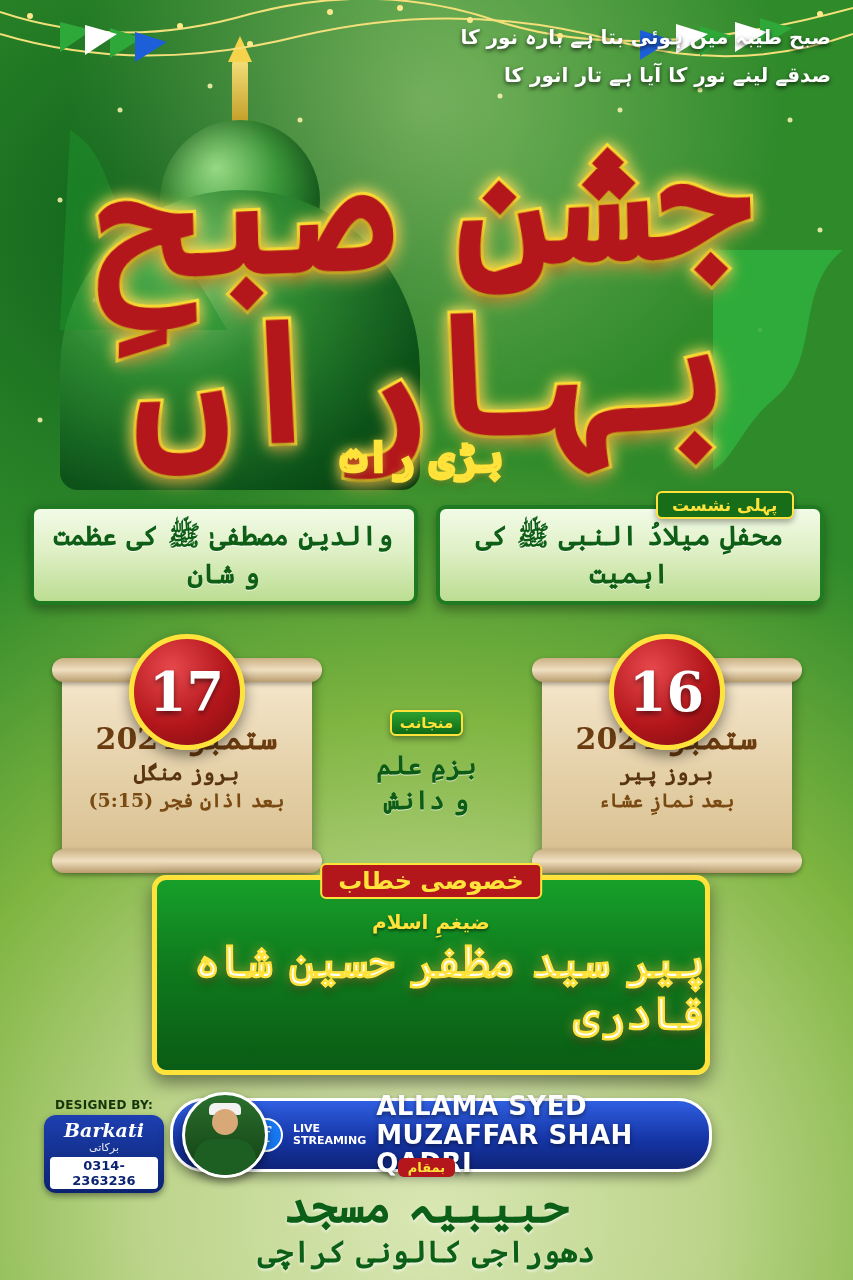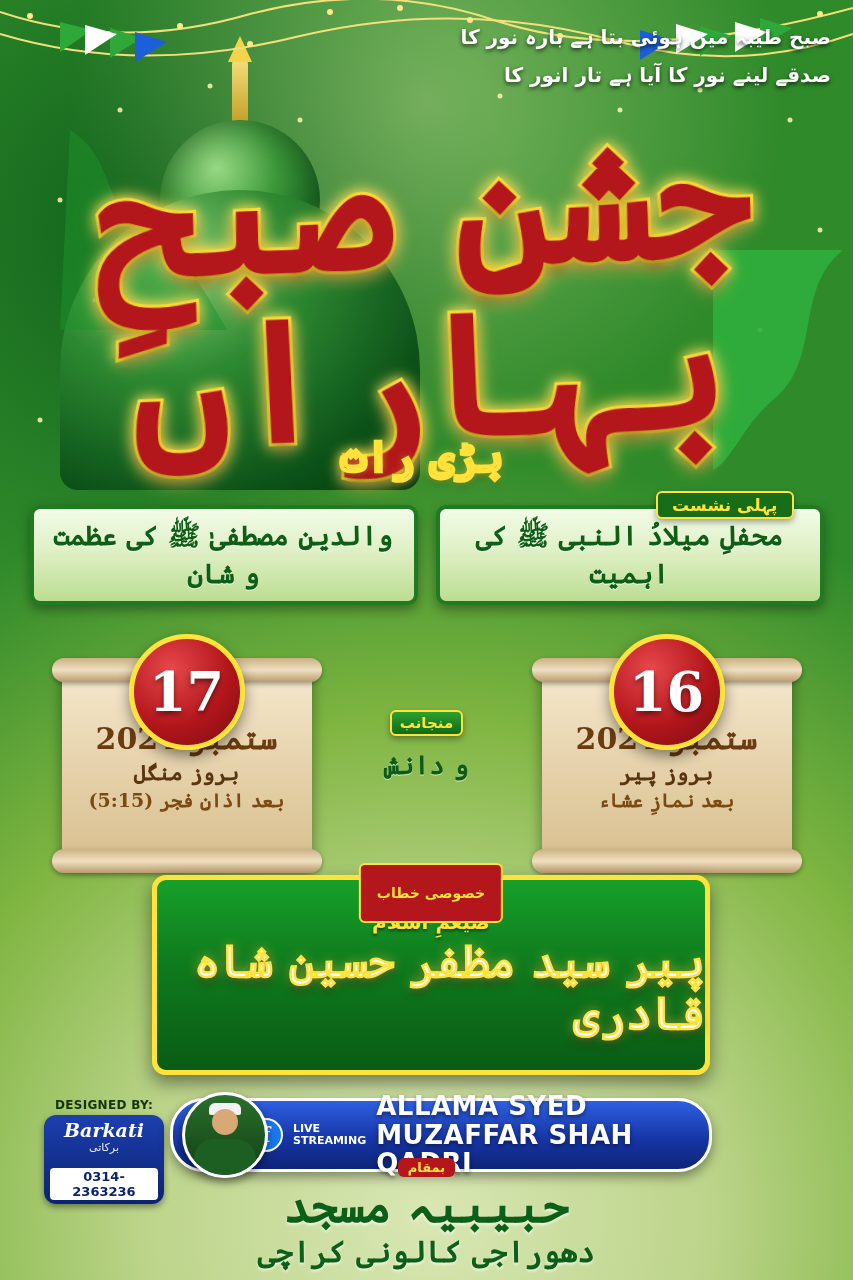--- a/index.html
+++ b/index.html
@@ -160,21 +160,21 @@
     position:absolute;top:875px;left:152px;width:548px;height:190px;z-index:8;
     background:linear-gradient(180deg,#17a02a 0%, #0f7a1d 45%, #0a5c15 100%);
     border:5px solid #ffe23a;border-radius:14px;
     box-shadow:0 8px 18px rgba(0,0,0,.45);
     display:flex;flex-direction:column;align-items:center;justify-content:center;
     direction:rtl;
   }
   .speaker .khitab{
     position:absolute;top:-17px;left:50%;transform:translateX(-50%);
     background:#b3161b;color:#ffe23a;border:2px solid #ffe23a;border-radius:6px;
-    padding:20px 16px;font-size:14px;font-weight:bold;white-space:nowrap;
+    padding:2px 16px;font-size:24px;font-weight:bold;white-space:nowrap;
   }
   .speaker .title-small{
     color:#ffe23a;font-size:20px;font-weight:bold;margin-bottom:2px;direction:rtl;
     text-shadow:0 2px 3px rgba(0,0,0,.5);
   }
   .speaker .name{
     color:#ffffff;font-family:"DejaVu Serif", serif;font-weight:bold;
     font-size:45px;line-height:1.15;
     text-shadow:0 0 12px rgba(255,220,80,.6), 0 5px 9px rgba(0,0,0,.55);
     -webkit-text-stroke:1px #ffe23a;
@@ -185,21 +185,21 @@
   }
   .designer .lbl{font-size:12px;font-weight:bold;color:#14330a;letter-spacing:.3px;}
   .designer .card{
     margin-top:3px;background:linear-gradient(180deg,#1d3fb0,#0b2370);
     border-radius:12px;padding:4px 6px;color:#fff;
     box-shadow:0 3px 6px rgba(0,0,0,.4);
   }
   .designer .brand{font-family:"DejaVu Serif", serif;font-style:italic;font-size:19px;font-weight:bold;}
   .designer .ar{font-size:11px;opacity:.9;}
   .designer .phone{
-    margin-top:14px;background:#ffffff;border-radius:4px;color:#0b2370;
+    margin-top:3px;background:#ffffff;border-radius:4px;color:#0b2370;
     font-size:13px;font-weight:bold;padding:1px 2px;
   }
   
   .livebar{
     position:absolute;left:170px;top:1098px;width:460px;height:68px;z-index:9;
     background:linear-gradient(180deg,#2f5fe0 0%, #1636a8 55%, #0e2478 100%);
     border-radius:34px;border:3px solid #ffffff;
     box-shadow:0 5px 12px rgba(0,0,0,.4);
     display:flex;align-items:center;gap:10px;padding-left:76px;
   }
@@ -338,20 +338,21 @@
       <div class="inner">
         <div class="month">ستمبر 2024</div>
         <div class="day">بروز پیر</div>
         <div class="time">بعد نمازِ عشاء</div>
       </div>
     </div>
 
     <div class="middle-tag">
       <span class="rib">منجانب</span>
       <div class="mt">
+        <div>بزمِ علم</div>
         <div>و دانش</div>
       </div>
     </div>
 
     <div class="scroll">
       <div class="badge">17</div>
       <div class="inner">
         <div class="month">ستمبر 2024</div>
         <div class="day">بروز منگل</div>
         <div class="time">بعد اذانِ فجر (5:15)</div>

